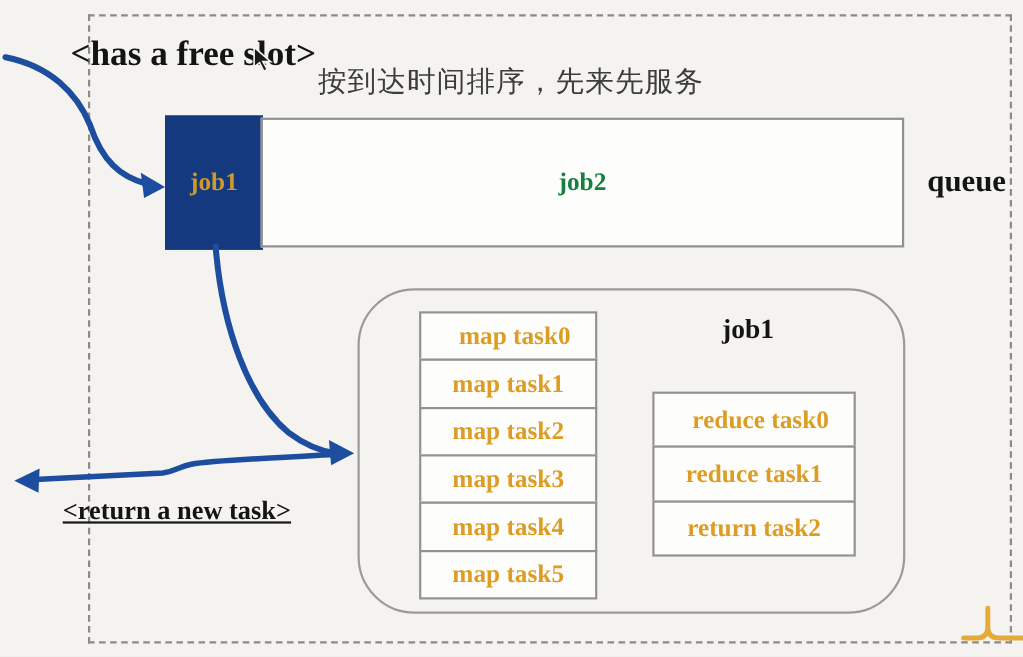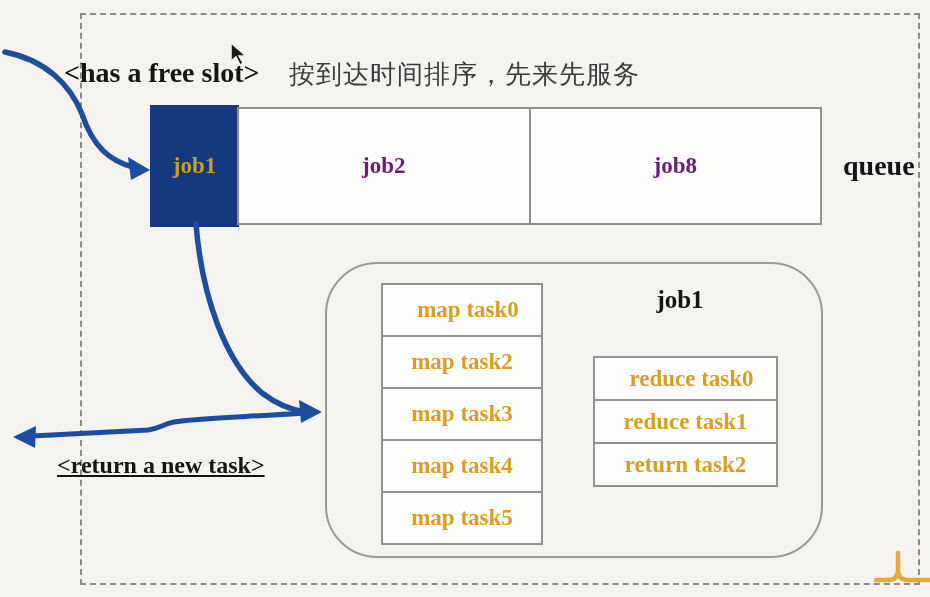--- a/index.html
+++ b/index.html
@@ -10,41 +10,41 @@
     overflow:hidden;
     font-family:"Liberation Serif","DejaVu Serif",serif;
   }
   .dashed-frame{
     position:absolute;left:80px;top:13px;width:840px;height:572px;
     border:2px dashed #8b8b8b;
     box-sizing:border-box;
     z-index:0;
   }
   .label{position:absolute;color:#141414;font-weight:bold;white-space:nowrap;}
-  .free-slot-label{left:64px;top:57px;font-size:28px;z-index:2;font-family:Liberation Serif, serif;}
+  .free-slot-label{left:64px;top:30px;font-size:32px;z-index:2;font-family:Liberation Serif, serif;}
   .caption-cn{
     left:289px;top:57px;font-size:26px;color:#3d3d3d;font-weight:normal;
     font-family:"Liberation Sans","DejaVu Sans",sans-serif;
     letter-spacing:1px;z-index:2;
   }
   .queue-label{left:843px;top:150px;font-size:28px;z-index:2;}
   .return-label{left:57px;top:452px;font-size:24px;z-index:4;text-decoration:underline;}
 
   .queue-row{
     position:absolute;left:150px;top:107px;width:672px;height:118px;
     display:flex;z-index:2;
   }
   .queue-cell{
     flex:1;
     background:#fdfdfb;
     border:2px solid #8f8f8f;
     box-sizing:border-box;
     margin-left:-2px;
     display:flex;align-items:center;justify-content:center;
-    font-size:23px;font-weight:bold;color:#701a75;
+    font-size:23px;font-weight:bold;color:#15803d;
   }
   .queue-cell:first-child{margin-left:0;}
   .queue-cell.selected{
     flex:0 0 89px;
     background:#15397f;
     border-color:#15397f;
     color:#cf9b28;
     margin-top:-2px;height:122px;
   }
 
@@ -56,21 +56,21 @@
     z-index:1;
   }
   .detail-title{
     position:absolute;left:625px;top:286px;width:110px;
     text-align:center;font-size:25px;font-weight:bold;color:#141414;z-index:2;
   }
   .task-col{
     position:absolute;display:flex;flex-direction:column;z-index:2;
   }
   .map-col{left:381px;top:283px;width:162px;height:262px;}
-  .reduce-col{left:593px;top:356px;width:185px;height:131px;}
+  .reduce-col{left:593px;top:356px;width:185px;height:150px;}
   .task-cell{
     flex:1;
     background:#fdfdfb;
     border:2px solid #929292;
     box-sizing:border-box;
     margin-top:-2px;
     display:flex;align-items:center;justify-content:center;
     font-size:23px;font-weight:bold;color:#dc9d24;
   }
   .task-cell:first-child{margin-top:0;padding-left:12px;}
@@ -88,28 +88,28 @@
   <div class="dashed-frame"></div>
 
   <div class="label free-slot-label">&lt;has a free slot&gt;</div>
   <div class="label queue-label">queue</div>
   <div class="label caption-cn">按到达时间排序，先来先服务</div>
   <div class="label return-label">&lt;return a new task&gt;</div>
 
   <div class="queue-row">
     <div class="queue-cell selected">job1</div>
     <div class="queue-cell">job2</div>
-    <div class="queue-cell">job8</div>
   </div>
 
   <div class="detail-panel"></div>
   <div class="detail-title">job1</div>
 
   <div class="task-col map-col">
     <div class="task-cell">map task0</div>
+    <div class="task-cell">map task1</div>
     <div class="task-cell">map task2</div>
     <div class="task-cell">map task3</div>
     <div class="task-cell">map task4</div>
     <div class="task-cell">map task5</div>
   </div>
 
   <div class="task-col reduce-col">
     <div class="task-cell">reduce task0</div>
     <div class="task-cell">reduce task1</div>
     <div class="task-cell">return task2</div>

